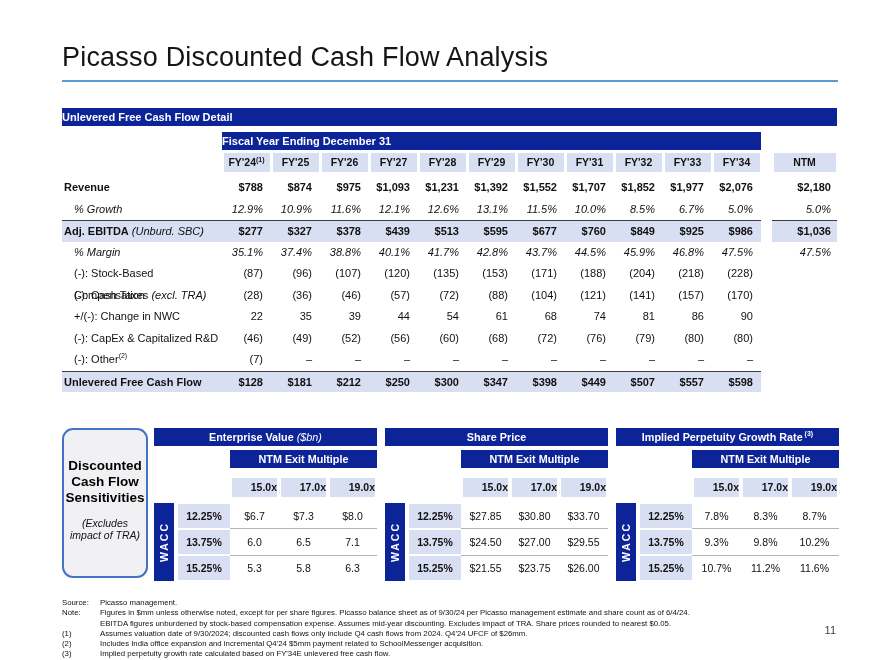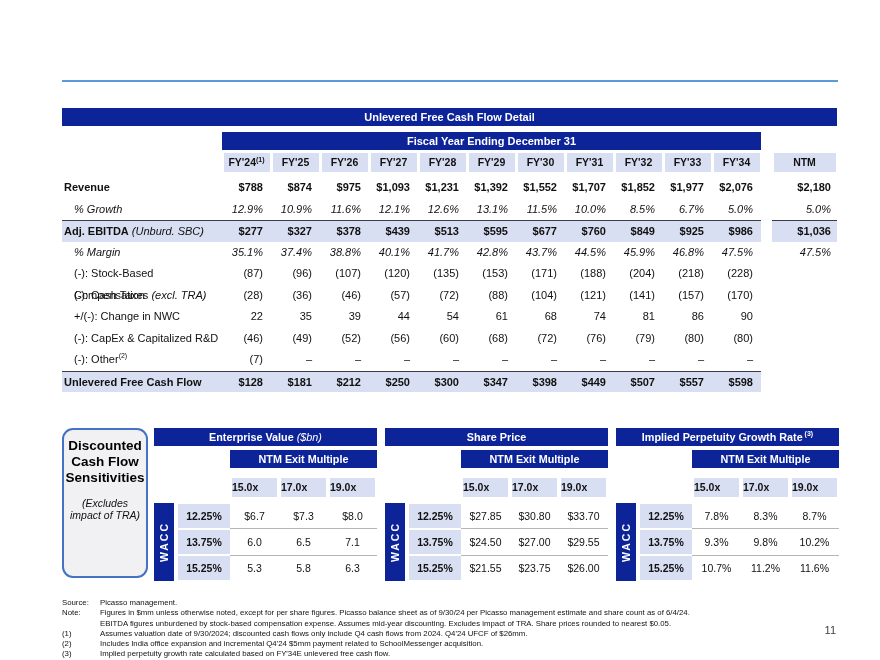--- a/index.html
+++ b/index.html
@@ -12,21 +12,21 @@
   html,body{background:#fff;}
   body{font-family:"Liberation Sans",sans-serif;color:#111;}
   .slide{position:relative;width:880px;height:660px;background:#fff;overflow:hidden;}
 
   
   .title{position:absolute;left:62px;top:42px;font-size:27px;font-weight:400;color:#151515;letter-spacing:.2px;}
   .title-rule{position:absolute;left:62px;top:80px;width:776px;height:2px;background:#5b9bd5;}
 
   
   .ufcf{position:absolute;left:62px;top:108px;width:775px;font-size:11px;}
-  .banner{background:var(--blue);color:#fff;font-weight:bold;text-align:center;font-size:11px;}
+  .banner{background:var(--blue);color:#fff;font-weight:bold;font-size:11px;}
   .b1{height:18px;line-height:18px;margin-bottom:6px;}
   .b2row{display:flex;margin-bottom:3px;}
   .sp160{width:160px;}
   .b2{width:539px;height:18px;line-height:18px;}
   .t-row{display:flex;}
   .hdr{margin-bottom:5px;}
   .main{display:flex;width:699px;}
   .c-lbl{width:160px;padding-left:2px;}
   .c-lbl.ind{padding-left:12px;}
   .c-val{width:49px;text-align:right;padding-right:8px;}
@@ -38,34 +38,34 @@
   .t-row.data.it{font-style:italic;}
   .t-row.data.bd{font-weight:bold;}
   .main.band,.c-ntm.band{background:var(--lblue);}
   .main.rule,.c-ntm.rule{border-top:1.4px solid var(--rule);}
   .sfx{font-style:italic;font-weight:normal;}
   sup{font-size:7px;vertical-align:super;line-height:0;}
 
   
   .sens{position:absolute;left:62px;top:428px;width:778px;display:flex;}
   .sens-box{width:86px;height:150px;border:2px solid #4472c4;border-radius:11px;background:#f1f1f4;
-    margin-right:6px;display:flex;flex-direction:column;align-items:center;text-align:center;padding:8px 2px;}
+    margin-right:6px;display:flex;flex-direction:column;align-items:center;text-align:center;padding:28px 2px;}
   .sens-box-title{font-weight:bold;font-size:13.5px;line-height:1.18;color:#000;}
   .sens-box-sub{font-style:italic;font-size:10.5px;margin-top:11px;line-height:1.2;}
   .sens-tables{flex:1;display:flex;gap:8px;}
   .s-table{width:223px;font-size:10.5px;}
   .s-banner{height:18px;line-height:18px;background:var(--blue);color:#fff;font-weight:bold;text-align:center;margin-bottom:4px;font-size:10.8px;}
   .s-banner .sfx{color:#fff;}
   .s-banner sup{color:#fff;}
   .s-row2{display:flex;margin-bottom:10px;}
   .s-sp{width:76px;}
   .s-ntmb{flex:1;height:18px;line-height:18px;background:var(--blue);color:#fff;font-weight:bold;text-align:center;font-size:10.8px;}
   .s-hrow{display:flex;margin-bottom:6px;}
   .s-hc{width:49px;}
-  .s-hcell{display:block;margin:0 2px;height:19px;line-height:19px;background:var(--lblue);font-weight:bold;text-align:left;}
+  .s-hcell{display:block;margin:0 2px;height:19px;line-height:19px;background:var(--lblue);font-weight:bold;text-align:right;}
   .s-body{display:flex;height:78px;}
   .s-wacc{width:20px;background:var(--blue);color:#fff;display:flex;align-items:center;justify-content:center;}
   .s-wacc-txt{writing-mode:vertical-rl;transform:rotate(180deg);font-weight:bold;letter-spacing:2px;font-size:10.5px;}
   .s-gapc{width:4px;}
   .s-lblcol{width:52px;display:flex;flex-direction:column;}
   .s-lbl{flex:1;background:var(--lblue);font-weight:bold;display:flex;align-items:center;justify-content:center;margin:1px 0;}
   .s-datacol{flex:1;display:flex;flex-direction:column;}
   .s-drow{flex:1;display:flex;align-items:center;}
   .s-drow + .s-drow{border-top:1px solid var(--sep);}
   .s-cell{width:49px;text-align:center;}
@@ -78,20 +78,21 @@
   
   .logo{position:absolute;right:78px;top:620px;font-family:"Liberation Serif",serif;font-variant:small-caps;
     font-size:15.5px;color:#3e3e42;letter-spacing:.8px;white-space:nowrap;}
   .logo-bar{display:inline-block;width:2px;height:15px;background:#4472c4;margin:0 1px -2px 2px;}
   .page-num{position:absolute;right:44px;top:624px;font-size:11px;color:#3e3e42;}
 </style>
 </head>
 <body>
 
 <div class="slide">
+  <div class="title">Picasso Discounted Cash Flow Analysis</div>
   <div class="title-rule"></div>
 
   <div class="ufcf" id="ufcf-table">
       <div class="banner b1">Unlevered Free Cash Flow Detail</div>
       <div class="b2row">
         <div class="sp160"></div>
         <div class="banner b2">Fiscal Year Ending December 31</div>
       </div>
       <div class="t-row hdr">
         <div class="c-lbl"></div>

